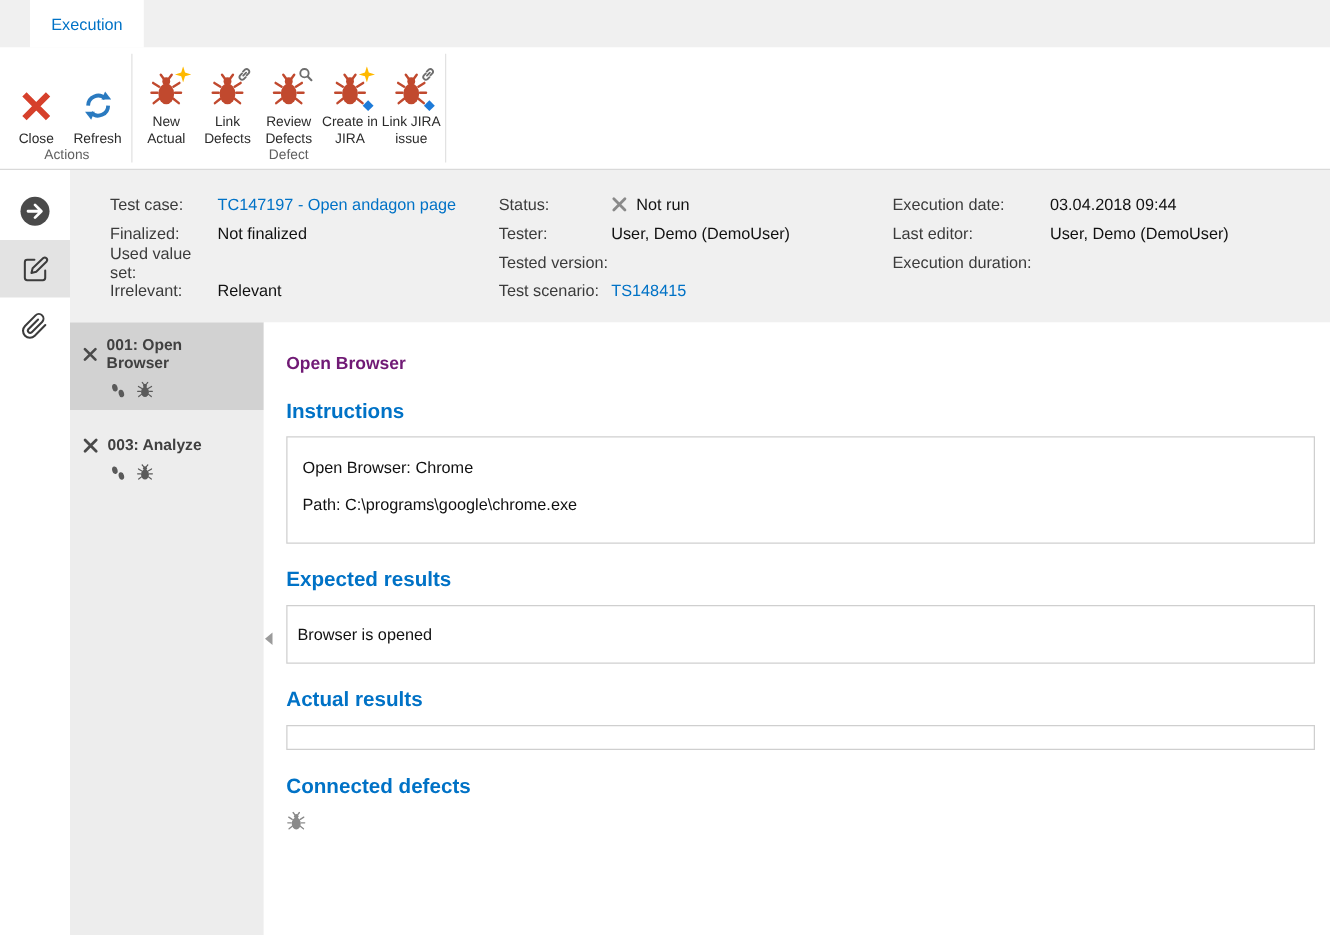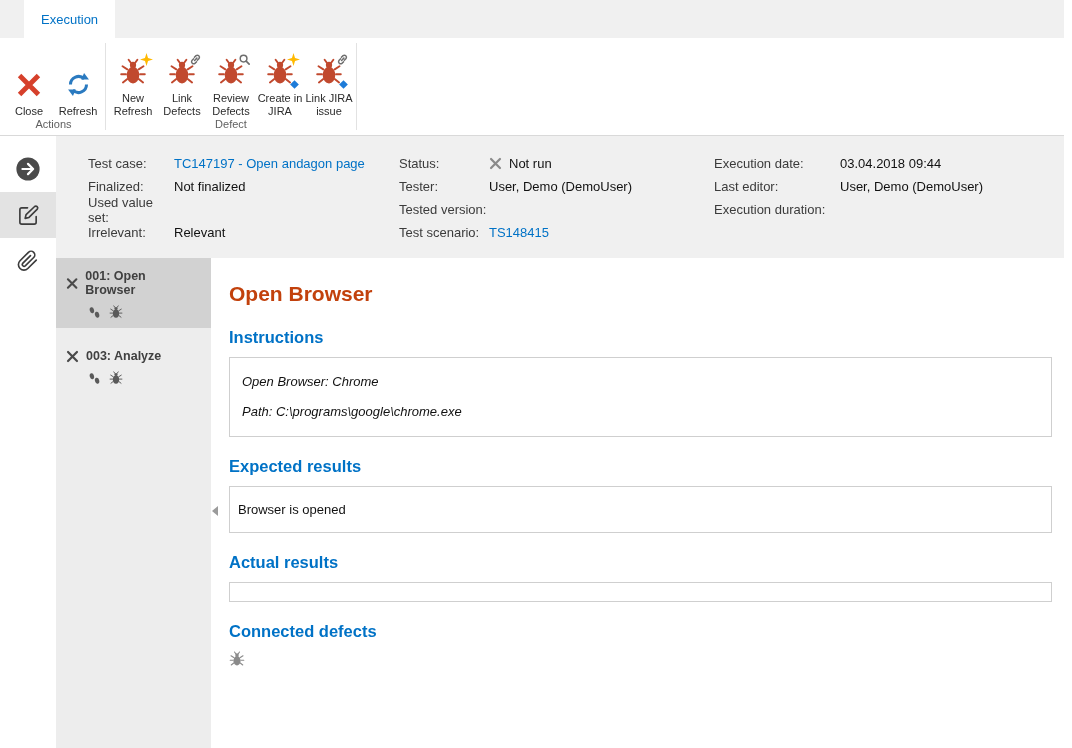--- a/index.html
+++ b/index.html
@@ -65,25 +65,25 @@
   .step + .step { margin-top:10px; }
   .step.selected { background:#d2d2d2; }
   .step-head { display:flex; align-items:center; gap:7px; font-size:12.5px; font-weight:700; color:#404040; }
   .step-icons { margin:8px 0 0 22px; display:flex; gap:8px; align-items:center; }
 
   .content { flex:1; background:#fff; position:relative; padding:0 12px 0 18px; overflow:hidden; }
   .collapse-handle {
     position:absolute; left:1px; top:248px; width:0; height:0; cursor:pointer;
     border-top:5px solid transparent; border-bottom:5px solid transparent; border-right:6px solid #9b9b9b;
   }
-  .page-title { margin:24px 0 0; font-size:21px; font-weight:700; color:#c2410c; }
+  .page-title { margin:24px 0 0; font-size:14px; font-weight:700; color:#701a75; }
   .section-heading { margin:20px 0 10px; font-size:16.5px; font-weight:700; color:#0072C6; }
   .section-heading.first { margin-top:22px; }
   .text-box { border:1px solid #cfcfcf; background:#fff; font-size:13px; color:#111; }
-  .text-box.instructions { padding:16px 12px 2px 12px;font-style:italic; }
+  .text-box.instructions { padding:16px 12px 8px 12px; }
   .text-box.instructions p { margin:0 0 15px 0; }
   .text-box.expected { padding:15px 8px; }
   .text-box.actual { height:20px; }
   .defect-icon-row { margin-top:4px; }
 </style>
 </head>
 <body>
 
 <svg width="0" height="0" style="position:absolute" aria-hidden="true">
   <symbol id="sym-bug" viewBox="0 0 32 32">
@@ -187,21 +187,21 @@
 
         <button class="rbtn">
           <span class="icon-wrap bug-red">
             <svg width="28" height="28">
                 <use href="#sym-bug"></use>
               </svg>
             <svg class="badge-tr" width="13" height="13">
                 <use href="#sym-sparkle"></use>
               </svg>
           </span>
-          <span>New Refresh</span>
+          <span>New Actual</span>
         </button>
 
         <button class="rbtn">
           <span class="icon-wrap bug-red">
             <svg width="28" height="28">
                 <use href="#sym-bug"></use>
               </svg>
             <svg class="badge-tr" width="13" height="13">
                 <use href="#sym-link"></use>
               </svg>

